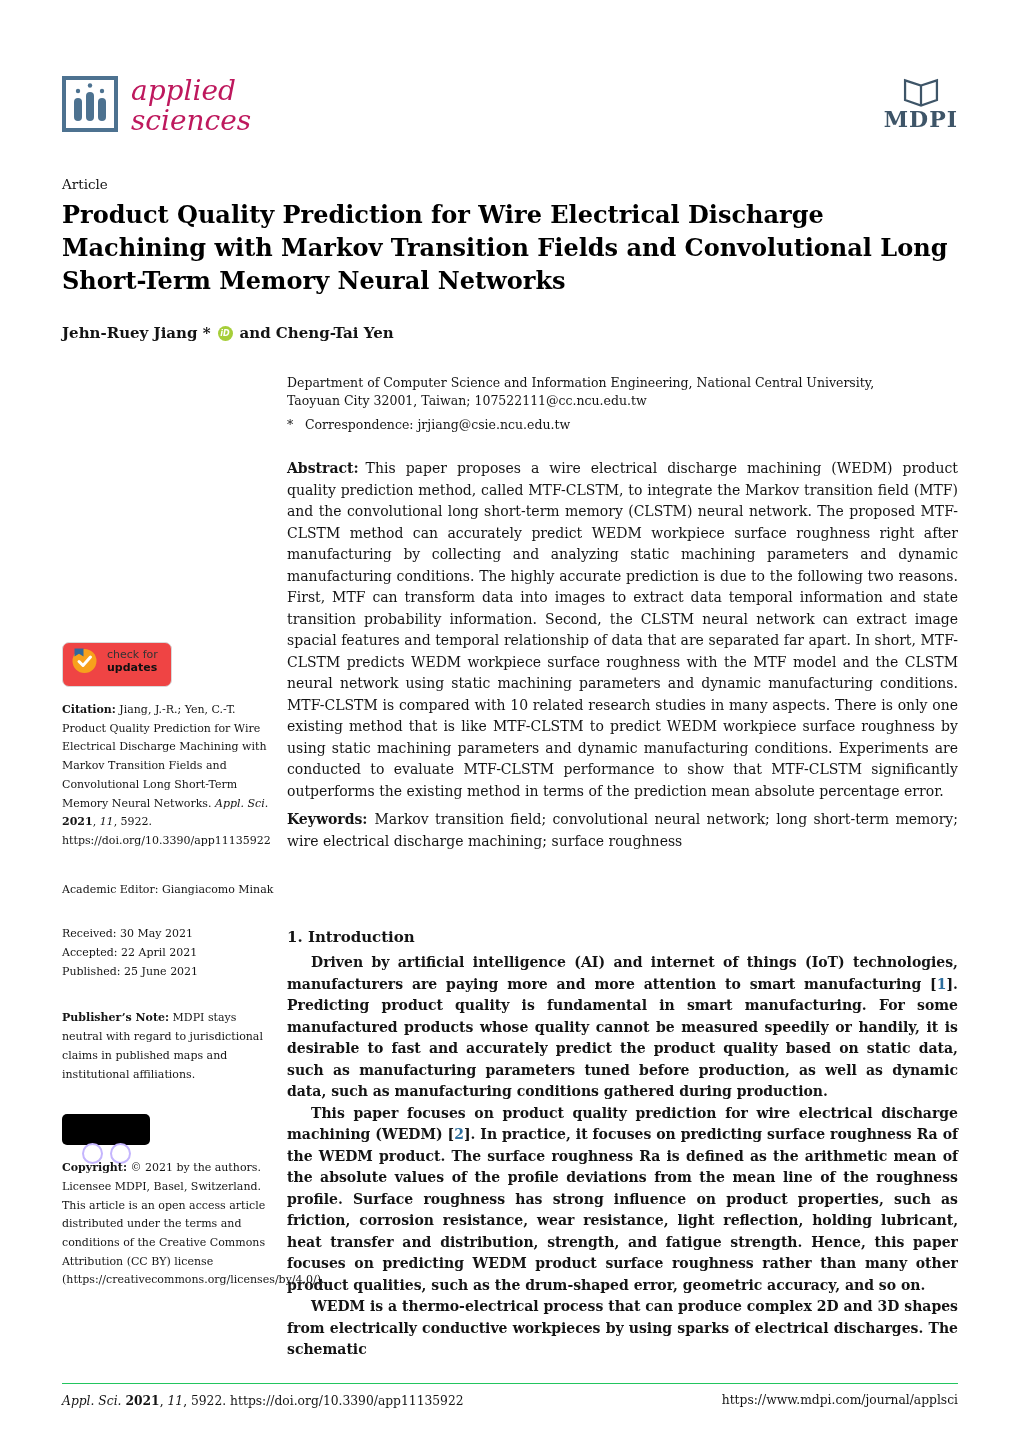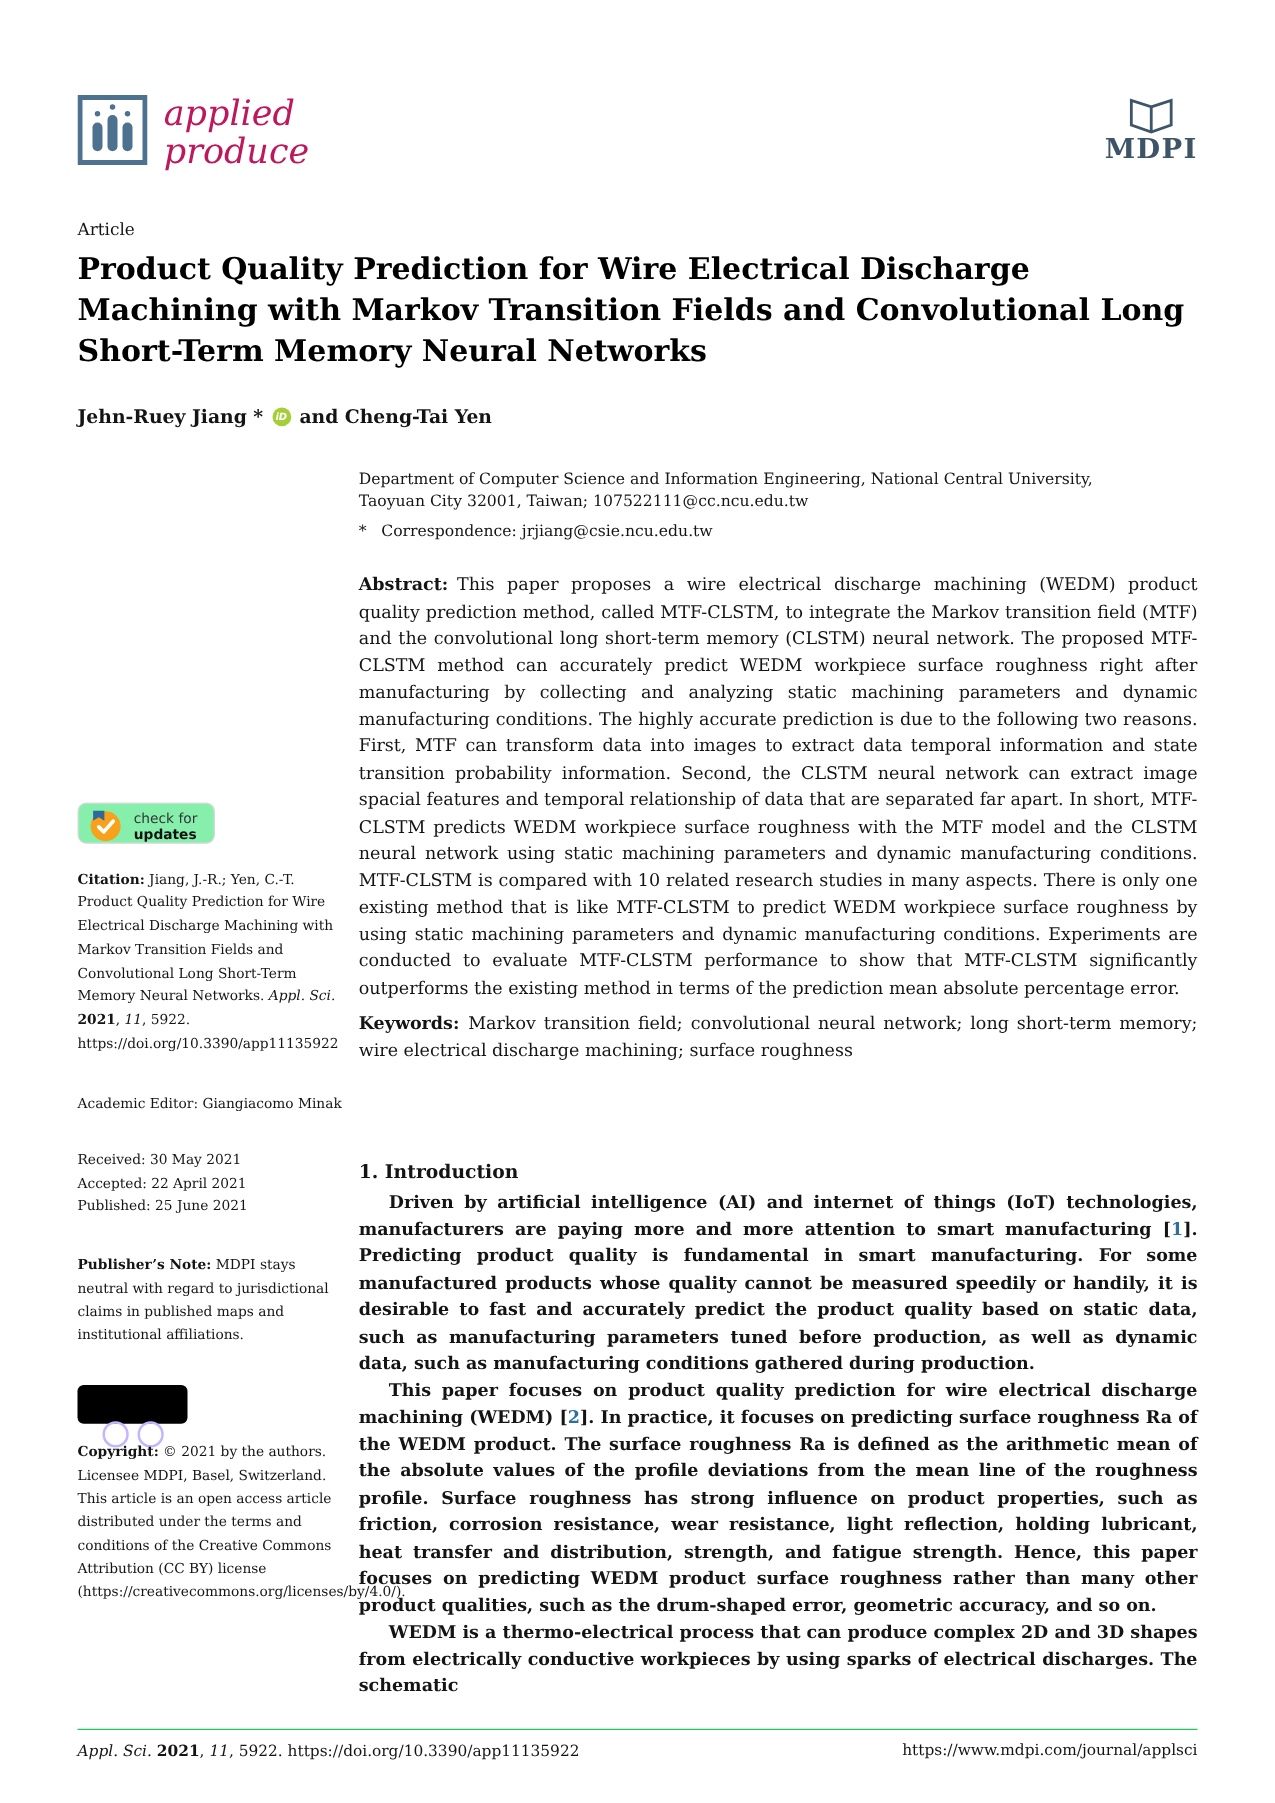--- a/index.html
+++ b/index.html
@@ -33,21 +33,21 @@
   .corr .star { width:18px; flex:0 0 18px; }
   .abstract { margin-top:24px; font-size:14px; line-height:21.5px; text-align:justify; }
   .keywords { margin-top:7px; font-size:14px; line-height:21.5px; text-align:justify; }
   .inline-label { font-weight:bold; margin-right:7px; }
   .section-heading { margin-top:76px; font-size:15px; font-weight:bold; margin-bottom:6px; }
   .body-para { font-size:14px; line-height:21.5px; text-align:justify; text-indent:24px;font-weight:bold; }
   .ref { color:#2e6f9e; text-decoration:none; cursor:pointer; }
 
   
   .sidebar { position:absolute; left:62px; top:642px; width:213px; font-size:11px; line-height:18.7px; }
-  .check-badge { display:inline-flex; align-items:center; gap:9px; border:1px solid #d9d9d9; border-radius:7px; padding:4px 13px 0 8px; background:#86efac; }
+  .check-badge { display:inline-flex; align-items:center; gap:9px; border:1px solid #d9d9d9; border-radius:7px; padding:4px 13px 12px 8px; background:#ef4444; }
   .check-icon { display:block; line-height:0; }
   .check-text { font-family:"DejaVu Sans", sans-serif; font-size:11px; line-height:13px; color:#333; }
   .check-text .line { display:block; }
   .check-text .bold { font-weight:bold; color:#111; }
   .cite-block { margin-top:14px; }
   .b { font-weight:bold; }
   .i { font-style:italic; }
   .editor-block { margin-top:30px; }
   .dates-block { margin-top:26px; }
   .dline { display:block; }
@@ -76,21 +76,21 @@
           <rect x="12" y="22" width="8" height="23" rx="4" fill="#4d7290"></rect>
           <rect x="24" y="16" width="8" height="29" rx="4" fill="#4d7290"></rect>
           <rect x="36" y="22" width="8" height="23" rx="4" fill="#4d7290"></rect>
           <circle cx="16" cy="15" r="2.2" fill="#4d7290"></circle>
           <circle cx="28" cy="9.5" r="2.2" fill="#4d7290"></circle>
           <circle cx="40" cy="15" r="2.2" fill="#4d7290"></circle>
         </svg>
       </span>
       <span class="journal-name">
         <span class="jn-line">applied</span>
-        <span class="jn-line">produce</span>
+        <span class="jn-line">sciences</span>
       </span>
     </div>
     <div class="mdpi-logo">
       <span class="check-icon">
         <svg width="46" height="30" viewBox="0 0 46 32">
           <path d="M23 8 L40 2.5 L40 23.5 L23 29.5 L6 23.5 L6 2.5 Z" fill="none" stroke="#3e5568" stroke-width="2.4"></path>
           <path d="M23 8 L23 29.5" stroke="#3e5568" stroke-width="2.4"></path>
         </svg>
       </span>
       <div class="mdpi-word">MDPI</div>

